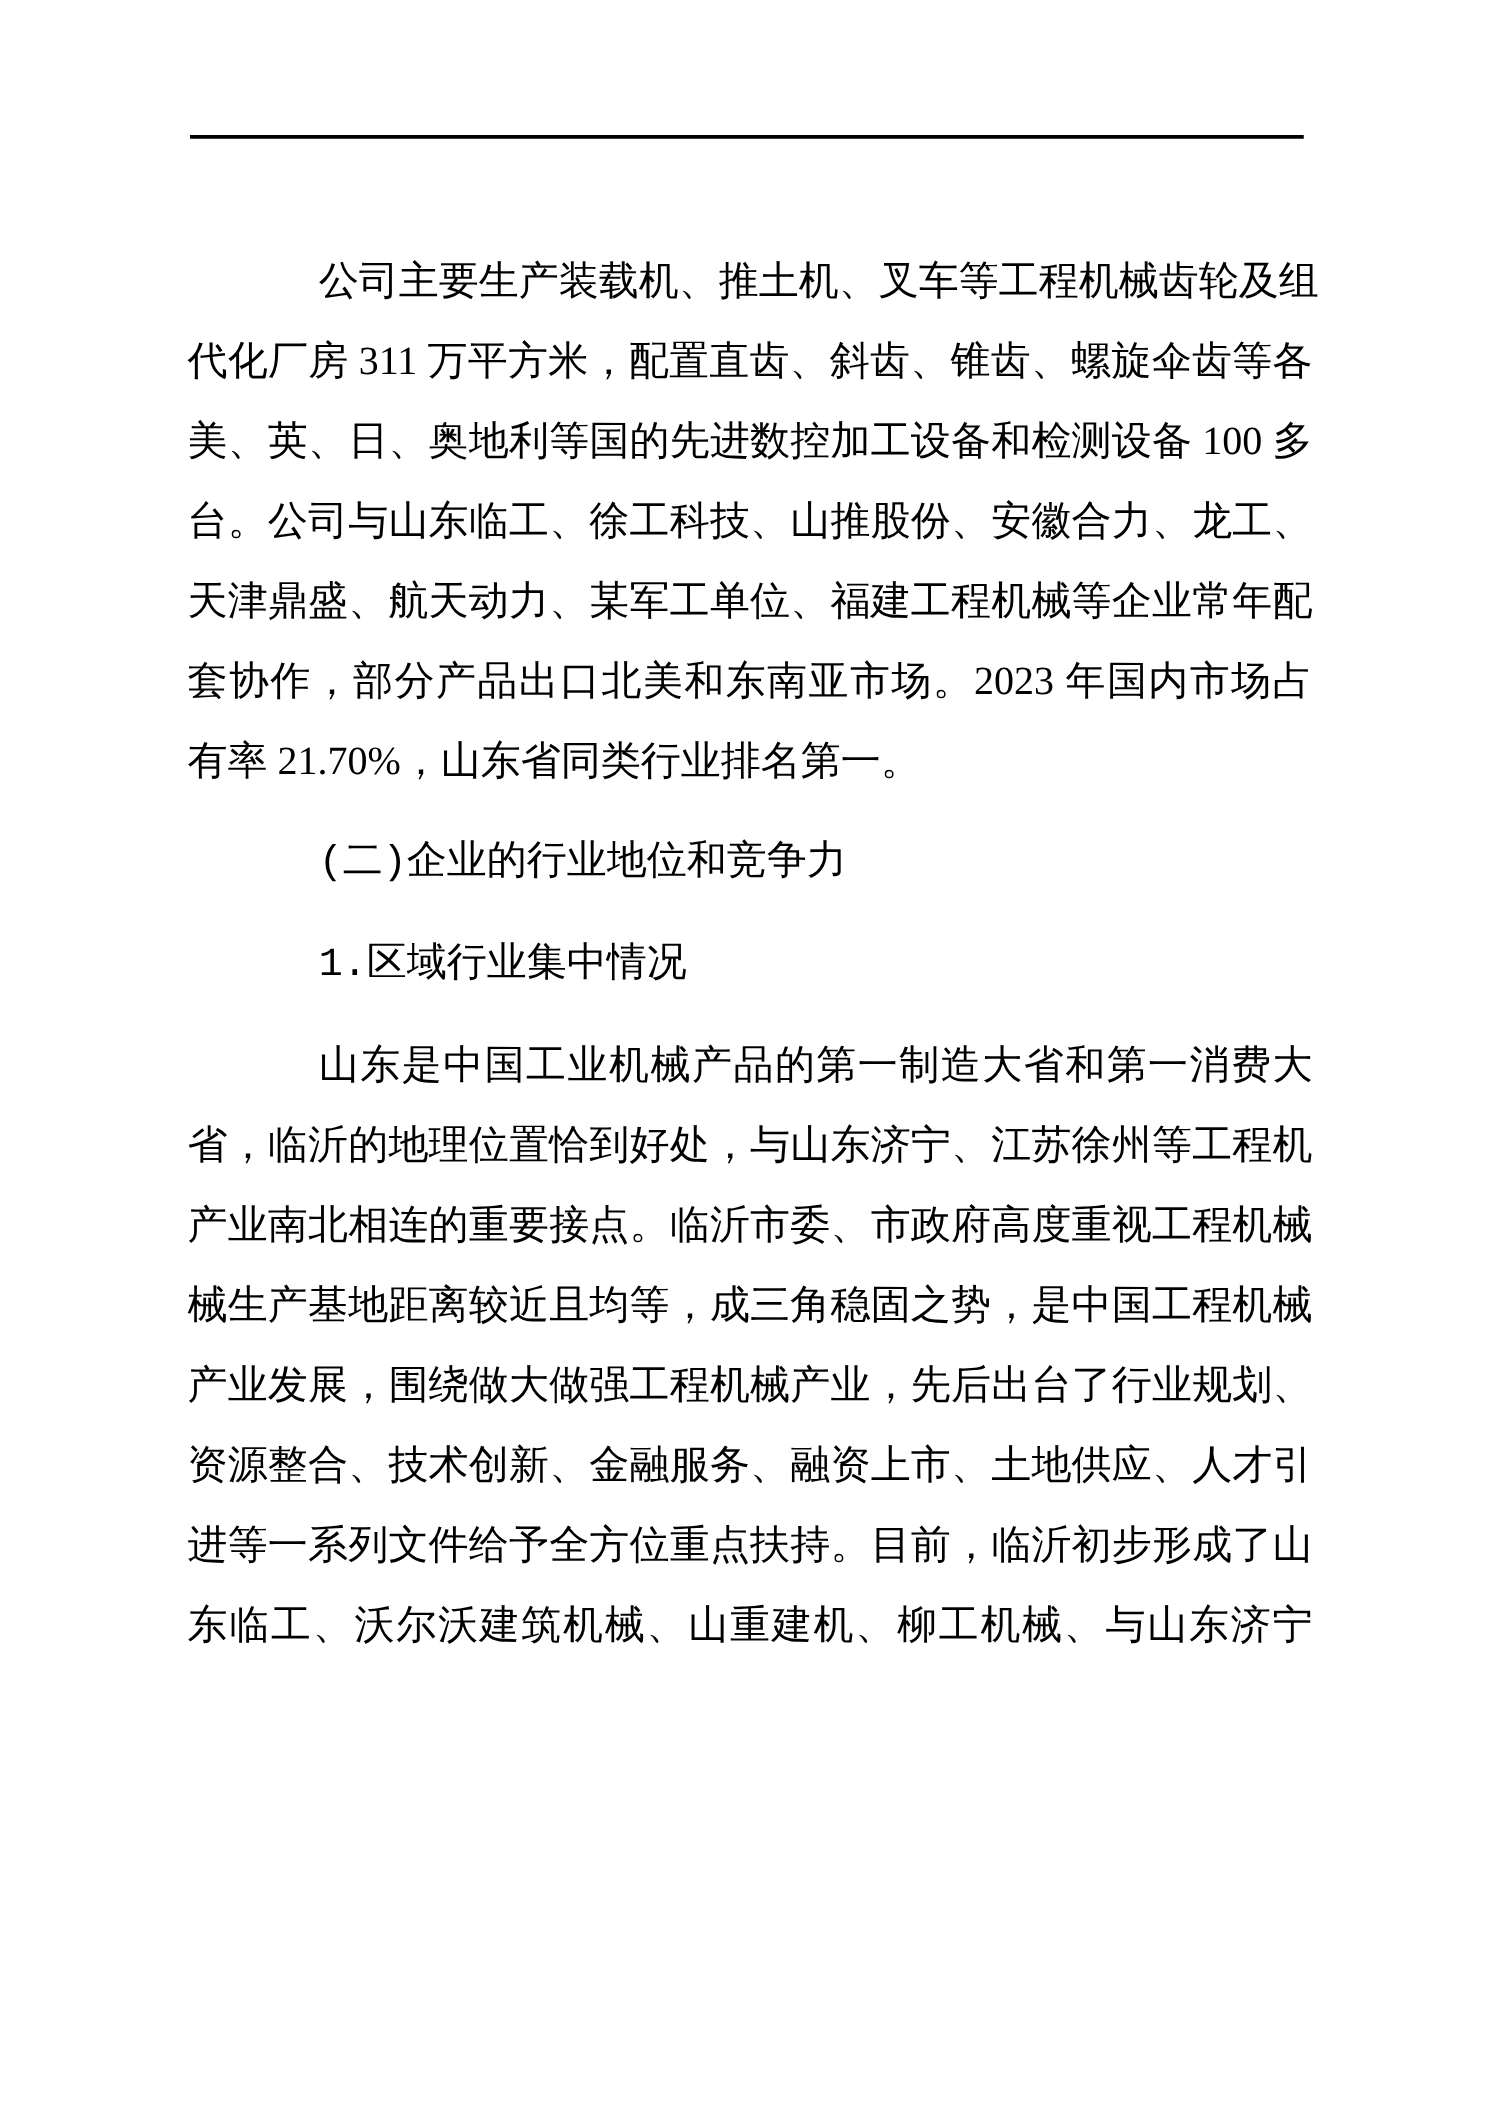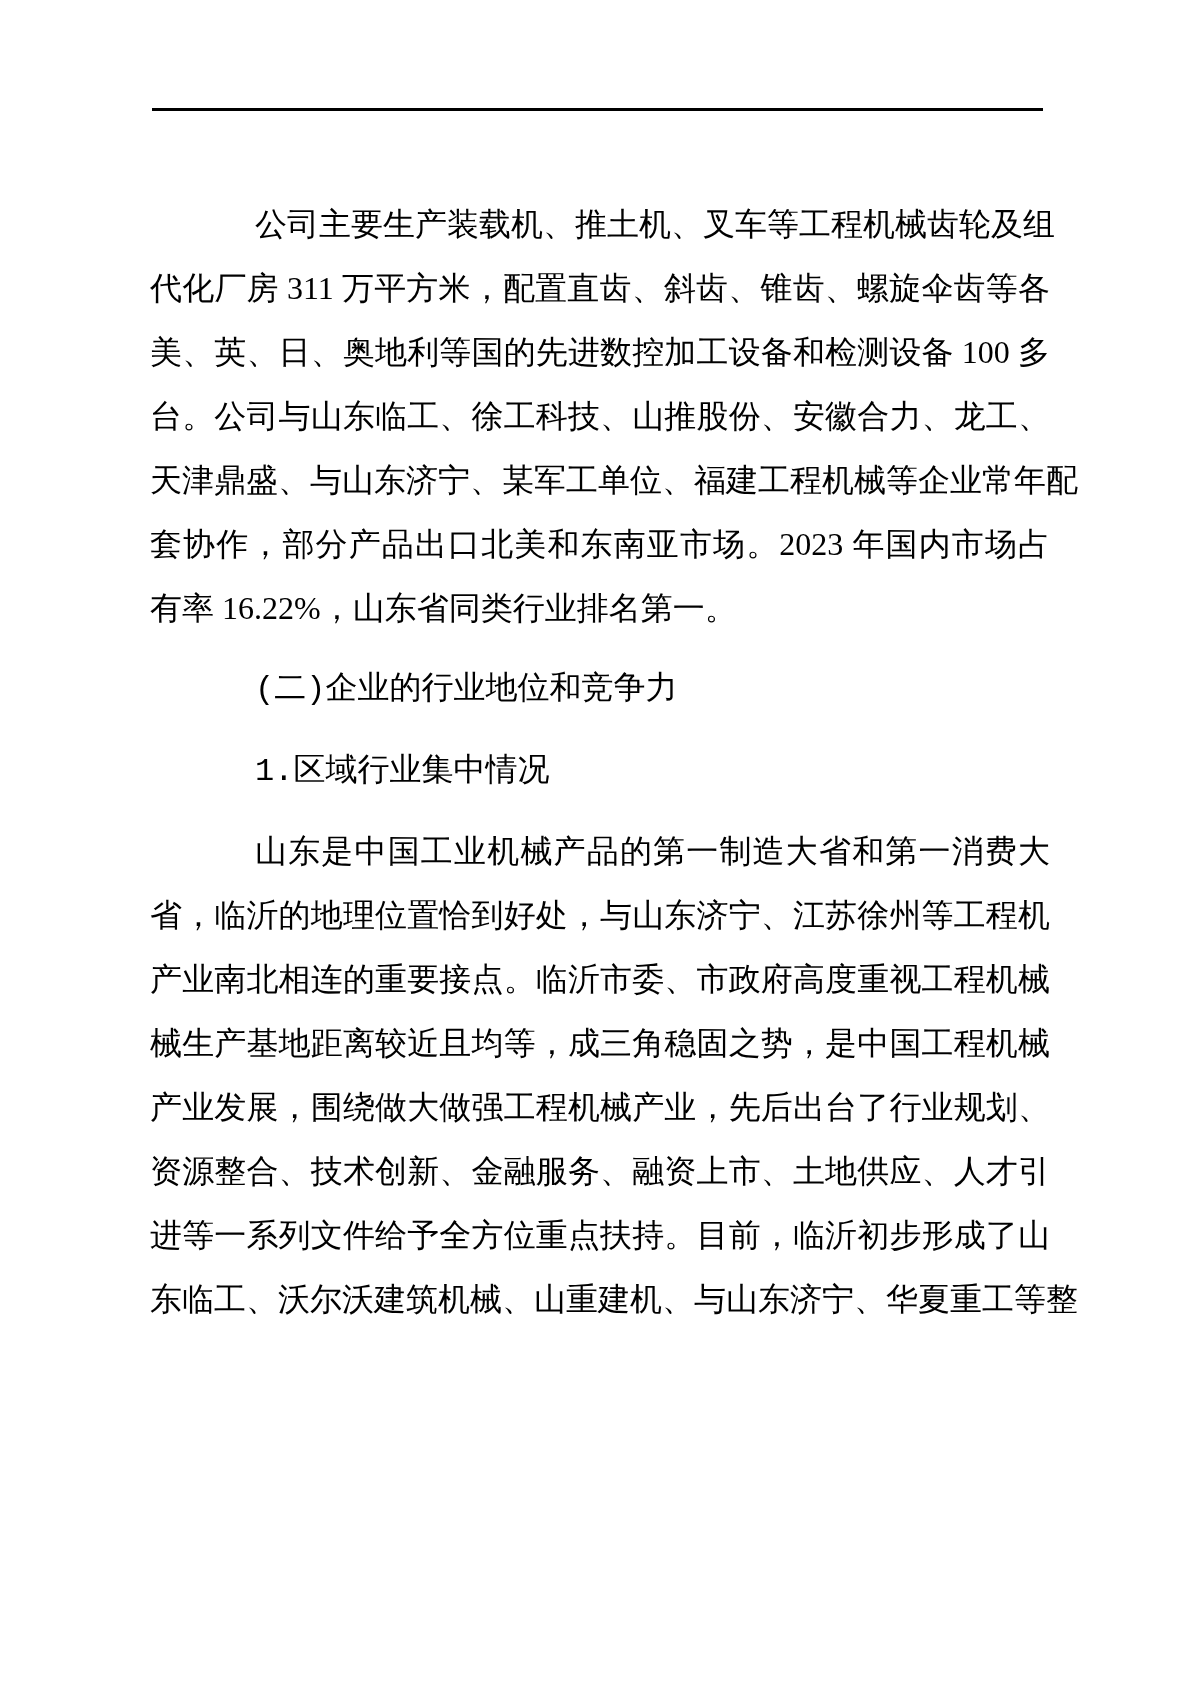--- a/index.html
+++ b/index.html
@@ -72,37 +72,37 @@
 
   <div class="header-rule"></div>
 
   <div class="content">
 
     <div>
       <div class="line indent">公司主要生产装载机、推土机、叉车等工程机械齿轮及组</div>
       <div class="line">代化厂房 311 万平方米，配置直齿、斜齿、锥齿、螺旋伞齿等各</div>
       <div class="line">美、英、日、奥地利等国的先进数控加工设备和检测设备 100 多</div>
       <div class="line">台。公司与山东临工、徐工科技、山推股份、安徽合力、龙工、</div>
-      <div class="line">天津鼎盛、与山东济宁、某军工单位、福建工程机械等企业常年配</div>
+      <div class="line">天津鼎盛、航天动力、某军工单位、福建工程机械等企业常年配</div>
       <div class="line">套协作，部分产品出口北美和东南亚市场。2023 年国内市场占</div>
-      <div class="line-end">有率 16.22%，山东省同类行业排名第一。</div>
+      <div class="line-end">有率 21.70%，山东省同类行业排名第一。</div>
     </div>
 
     <div class="heading indent spaced">(二)企业的行业地位和竞争力</div>
 
     <div class="heading indent spaced">1.区域行业集中情况</div>
 
     <div class="spaced">
       <div class="line indent">山东是中国工业机械产品的第一制造大省和第一消费大</div>
       <div class="line">省，临沂的地理位置恰到好处，与山东济宁、江苏徐州等工程机</div>
       <div class="line">产业南北相连的重要接点。临沂市委、市政府高度重视工程机械</div>
       <div class="line">械生产基地距离较近且均等，成三角稳固之势，是中国工程机械</div>
       <div class="line">产业发展，围绕做大做强工程机械产业，先后出台了行业规划、</div>
       <div class="line">资源整合、技术创新、金融服务、融资上市、土地供应、人才引</div>
       <div class="line">进等一系列文件给予全方位重点扶持。目前，临沂初步形成了山</div>
-      <div class="line">东临工、沃尔沃建筑机械、山重建机、与山东济宁、华夏重工等整</div>
+      <div class="line">东临工、沃尔沃建筑机械、山重建机、柳工机械、与山东济宁</div>
     </div>
 
   </div>
 
   <div class="page-number">9</div>
 
 </div>
 
 </body></html>

